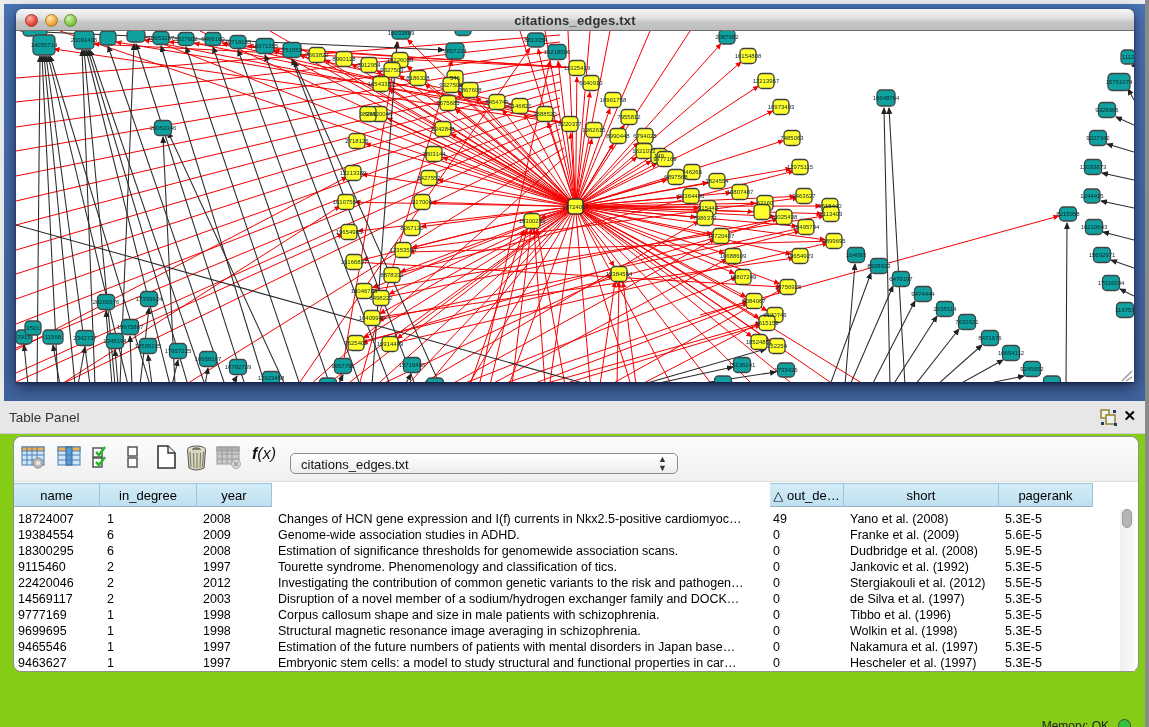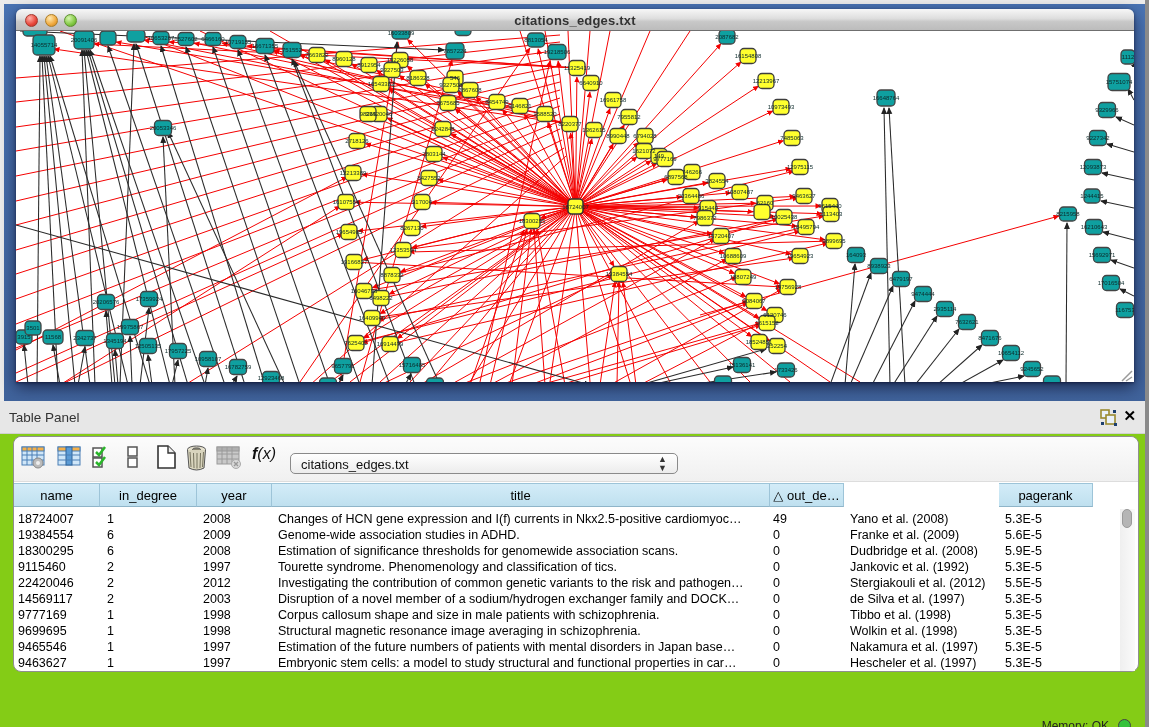--- a/index.html
+++ b/index.html
@@ -622,22 +622,22 @@
             <path d="M6 2 V19 M11 2 V19 M16 2 V19 M1 9 H23 M1 14 H23" stroke="#9a9a9a" fill="none"></path>
             <circle cx="20" cy="19" r="4.5" fill="#d9d9d9" stroke="#aaa"></circle>
             <path d="M18 17 l4 4 M22 17 l-4 4" stroke="#999" stroke-width="1.4"></path>
           </svg>
 <div style="position:absolute;left:238px;top:8px;font-size:16px;color:#111"><i><b>f</b>(x)</i></div>
 <div id="combo">citations_edges.txt<div class="ar">▲<br>▼</div></div>
 </div>
 <div class="thead" style="left:0;width:86px">name</div>
 <div class="thead" style="left:86px;width:97px">in_degree</div>
 <div class="thead" style="left:183px;width:75px">year</div>
-<div class="thead" style="left:258px;width:498px">title</div>
 <div class="thead" style="left:756px;width:74px">△ out_de…</div>
+<div class="thead" style="left:830px;width:155px">short</div>
 <div class="thead" style="left:985px;width:94px">pagerank</div>
 <div id="vscroll">
           <div id="vthumb"></div>
         </div>
 <div class="trow" style="top:75px">
 <span style="left:4px">18724007</span>
 <span style="left:93px">1</span>
 <span style="left:189px">2008</span>
 <span style="left:264px">Changes of HCN gene expression and I(f) currents in Nkx2.5-positive cardiomyoc…</span>
 <span style="left:759px">49</span>
@@ -688,21 +688,21 @@
 <span style="left:759px">0</span>
 <span style="left:836px">de Silva et al. (1997)</span>
 <span style="left:991px">5.3E-5</span>
 </div>
 <div class="trow" style="top:171px">
 <span style="left:4px">9777169</span>
 <span style="left:93px">1</span>
 <span style="left:189px">1998</span>
 <span style="left:264px">Corpus callosum shape and size in male patients with schizophrenia.</span>
 <span style="left:759px">0</span>
-<span style="left:836px">Tibbo et al. (1998)</span>
+<span style="left:836px">Tibbo et al. (1996)</span>
 <span style="left:991px">5.3E-5</span>
 </div>
 <div class="trow" style="top:187px">
 <span style="left:4px">9699695</span>
 <span style="left:93px">1</span>
 <span style="left:189px">1998</span>
 <span style="left:264px">Structural magnetic resonance image averaging in schizophrenia.</span>
 <span style="left:759px">0</span>
 <span style="left:836px">Wolkin et al. (1998)</span>
 <span style="left:991px">5.3E-5</span>

